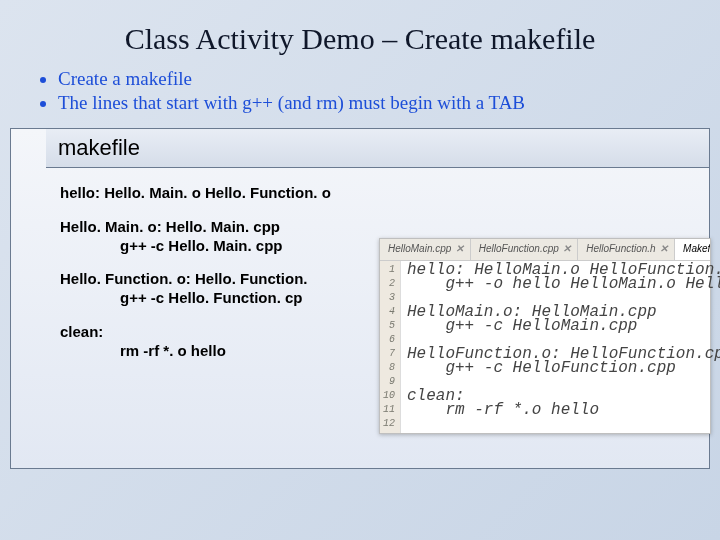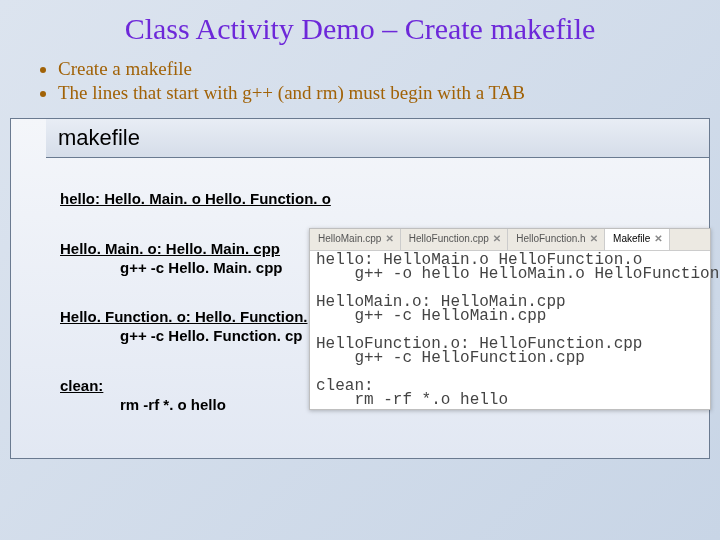--- a/index.html
+++ b/index.html
@@ -7,28 +7,28 @@
     width: 720px;
     height: 540px;
     background: linear-gradient(135deg, #dce4ef 0%, #c8d5e6 100%);
     font-family: "Times New Roman", serif;
     overflow: hidden;
     position: relative;
   }
   .title {
     font-size: 30px;
     text-align: center;
-    padding: 12px 20px 10px 20px;
-    color: #6d28d9;
+    padding: 22px 20px 10px 20px;
+    color: #0f172a;
     font-weight: normal;
   }
   .bullets {
     padding: 0 38px 0 58px;
     font-size: 19px;
-    color: #a16207;
+    color: #1d4ed8;
   }
   .b1 { list-style: disc; margin: 2px 0; }
   .b2 { list-style: none; margin: 4px 0 0 34px; font-size: 18px; }
   .dash { display: inline-block; width: 14px; }
   .mkbox {
     margin: 14px 10px 0 10px;
     border: 1px solid #6a7a90;
     background: linear-gradient(180deg, #f4f6fa 0%, #e2e8f3 100%);
     padding-left: 35px;
   }
@@ -43,37 +43,38 @@
   .mkbody {
     position: relative;
     padding: 16px 14px 28px 14px;
     font-family: Arial, sans-serif;
     font-size: 15px;
     font-weight: bold;
     color: #000;
     line-height: 1.25;
     min-height: 300px;
   }
-  .mkbody .rule { margin-top: 16px; text-decoration: underline; }
+  .mkbody .rule { margin-top: 0; }
   .mkbody .cmd { padding-left: 60px; }
   .mkbody .gap { height: 15px; }
 
   
   .editor {
     position: absolute;
     top: 70px;
     right: -2px;
-    width: 402px;
+    width: 332px;
     background: #fff;
     border: 1px solid #bfbfbf;
     font-family: "Courier New", monospace;
     font-size: 11px;
     font-weight: normal;
     color: #555;
     box-shadow: 0 1px 4px rgba(0,0,0,0.25);
+    font-style: italic;
   }
   .tabs {
     display: flex;
     background: #ece9e2;
     border-bottom: 1px solid #ccc;
     font-family: Arial, sans-serif;
     font-size: 10px;
     overflow: hidden;
   }
   .tab {
@@ -143,20 +144,32 @@
         <div class="tab">
             <span>HelloFunction.h</span>
             <span class="x">✕</span>
           </div>
         <div class="tab active">
             <span>Makefile</span>
             <span class="x">✕</span>
           </div>
       </div>
       <div class="edbody">
+        <div class="gut">1
+2
+3
+4
+5
+6
+7
+8
+9
+10
+11
+12</div>
         <div class="code">hello: HelloMain.o HelloFunction.o
     g++ -o hello HelloMain.o HelloFunction.o
 
 HelloMain.o: HelloMain.cpp
     g++ -c HelloMain.cpp
 
 HelloFunction.o: HelloFunction.cpp
     g++ -c HelloFunction.cpp
 
 clean:

